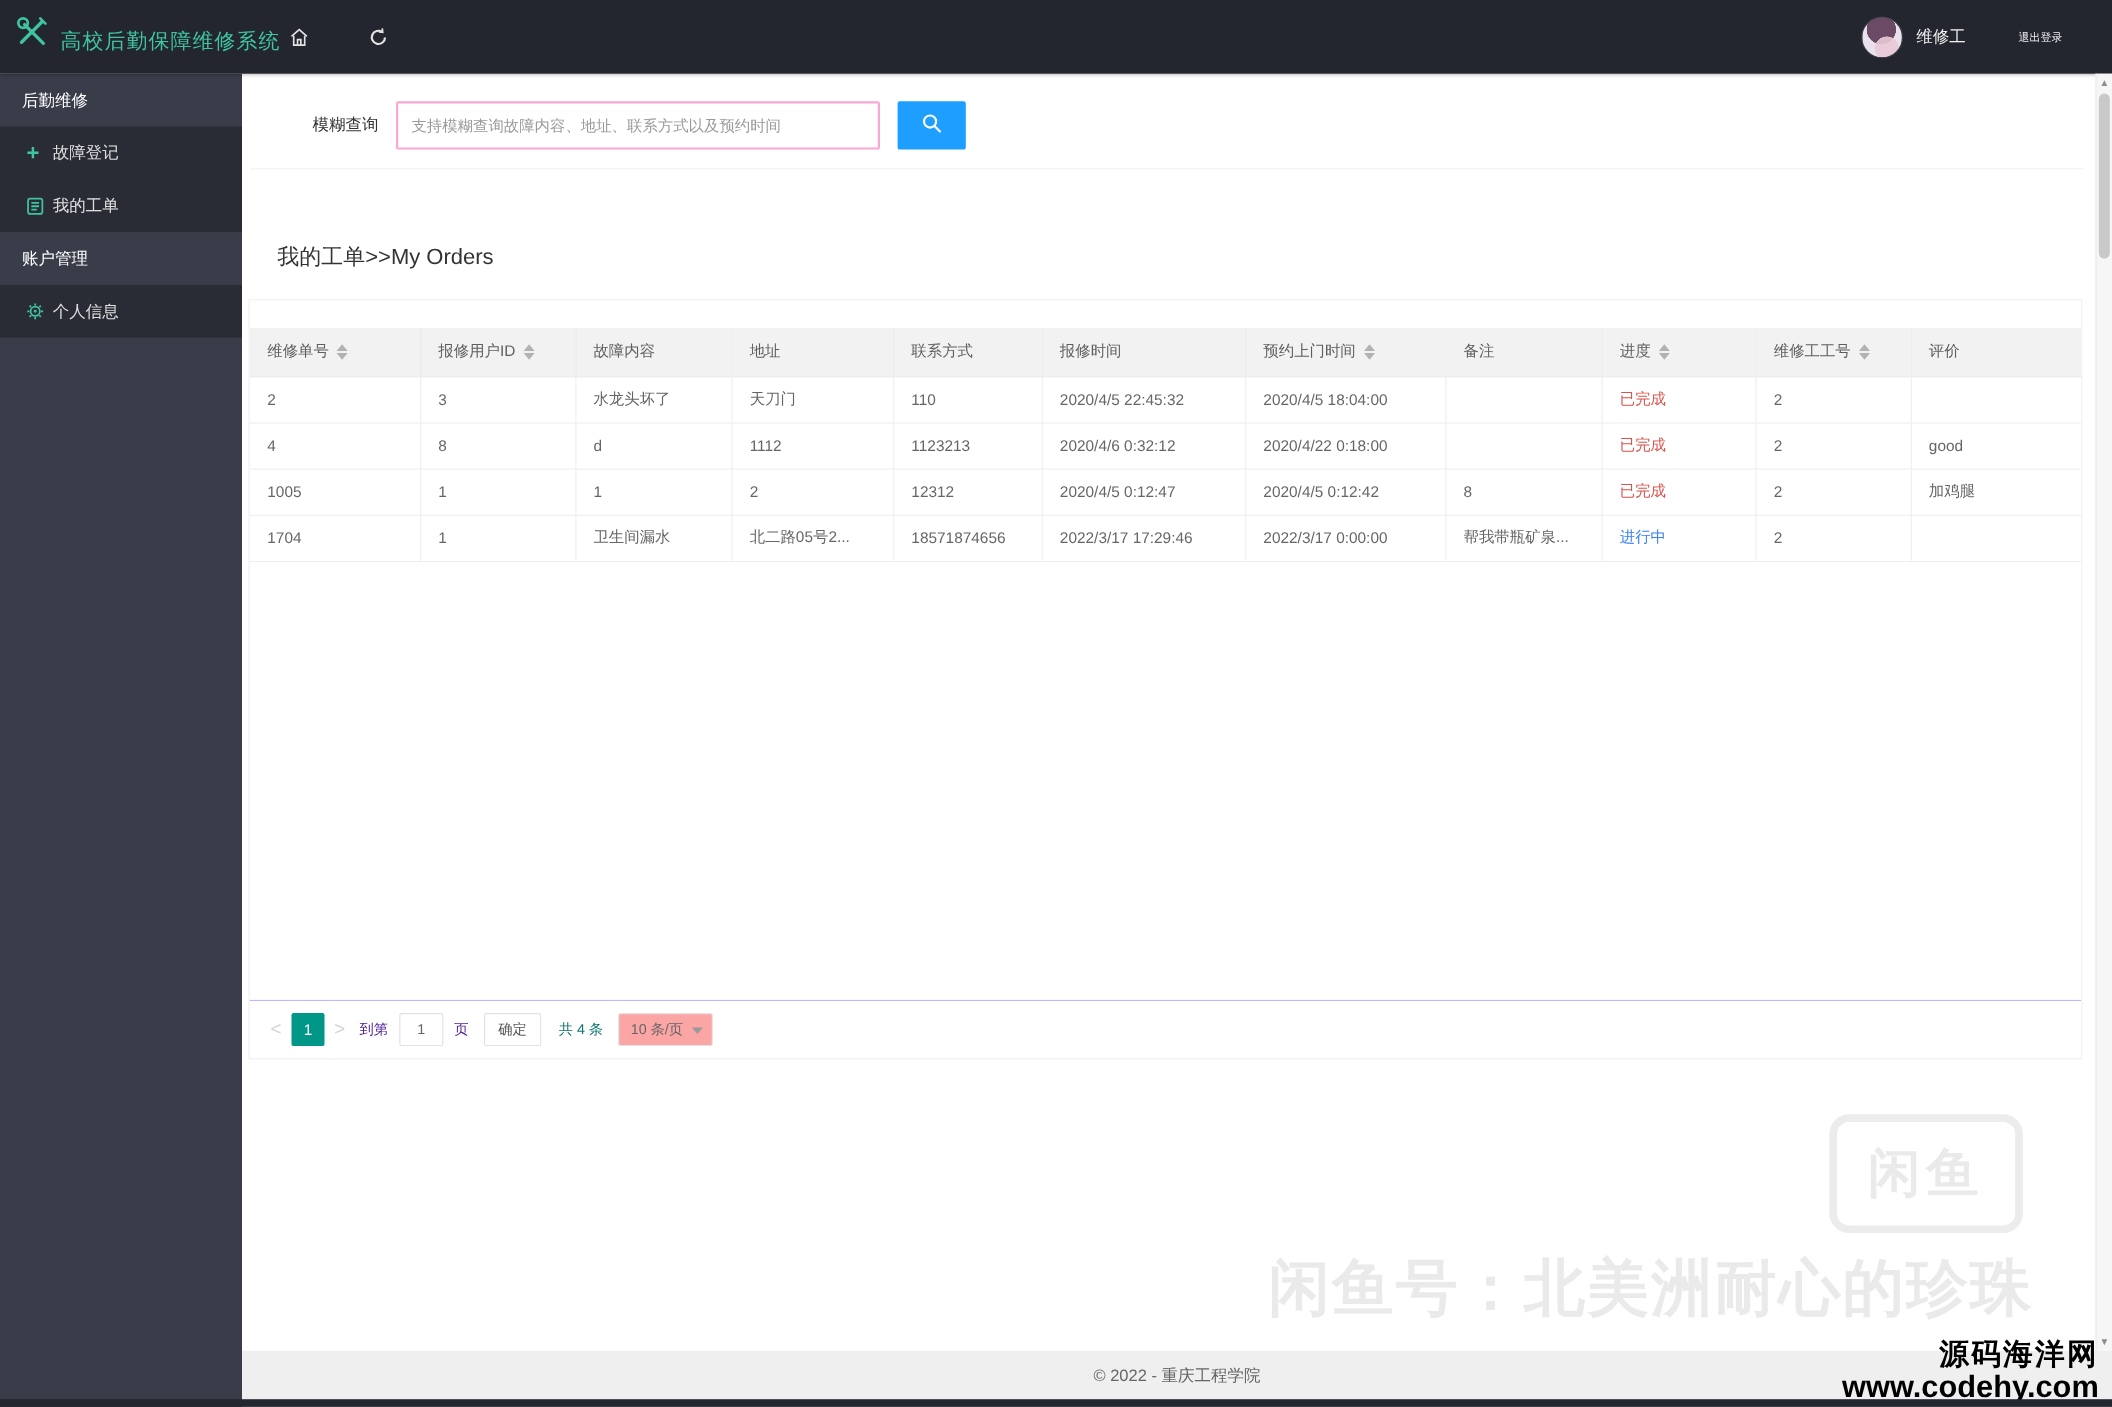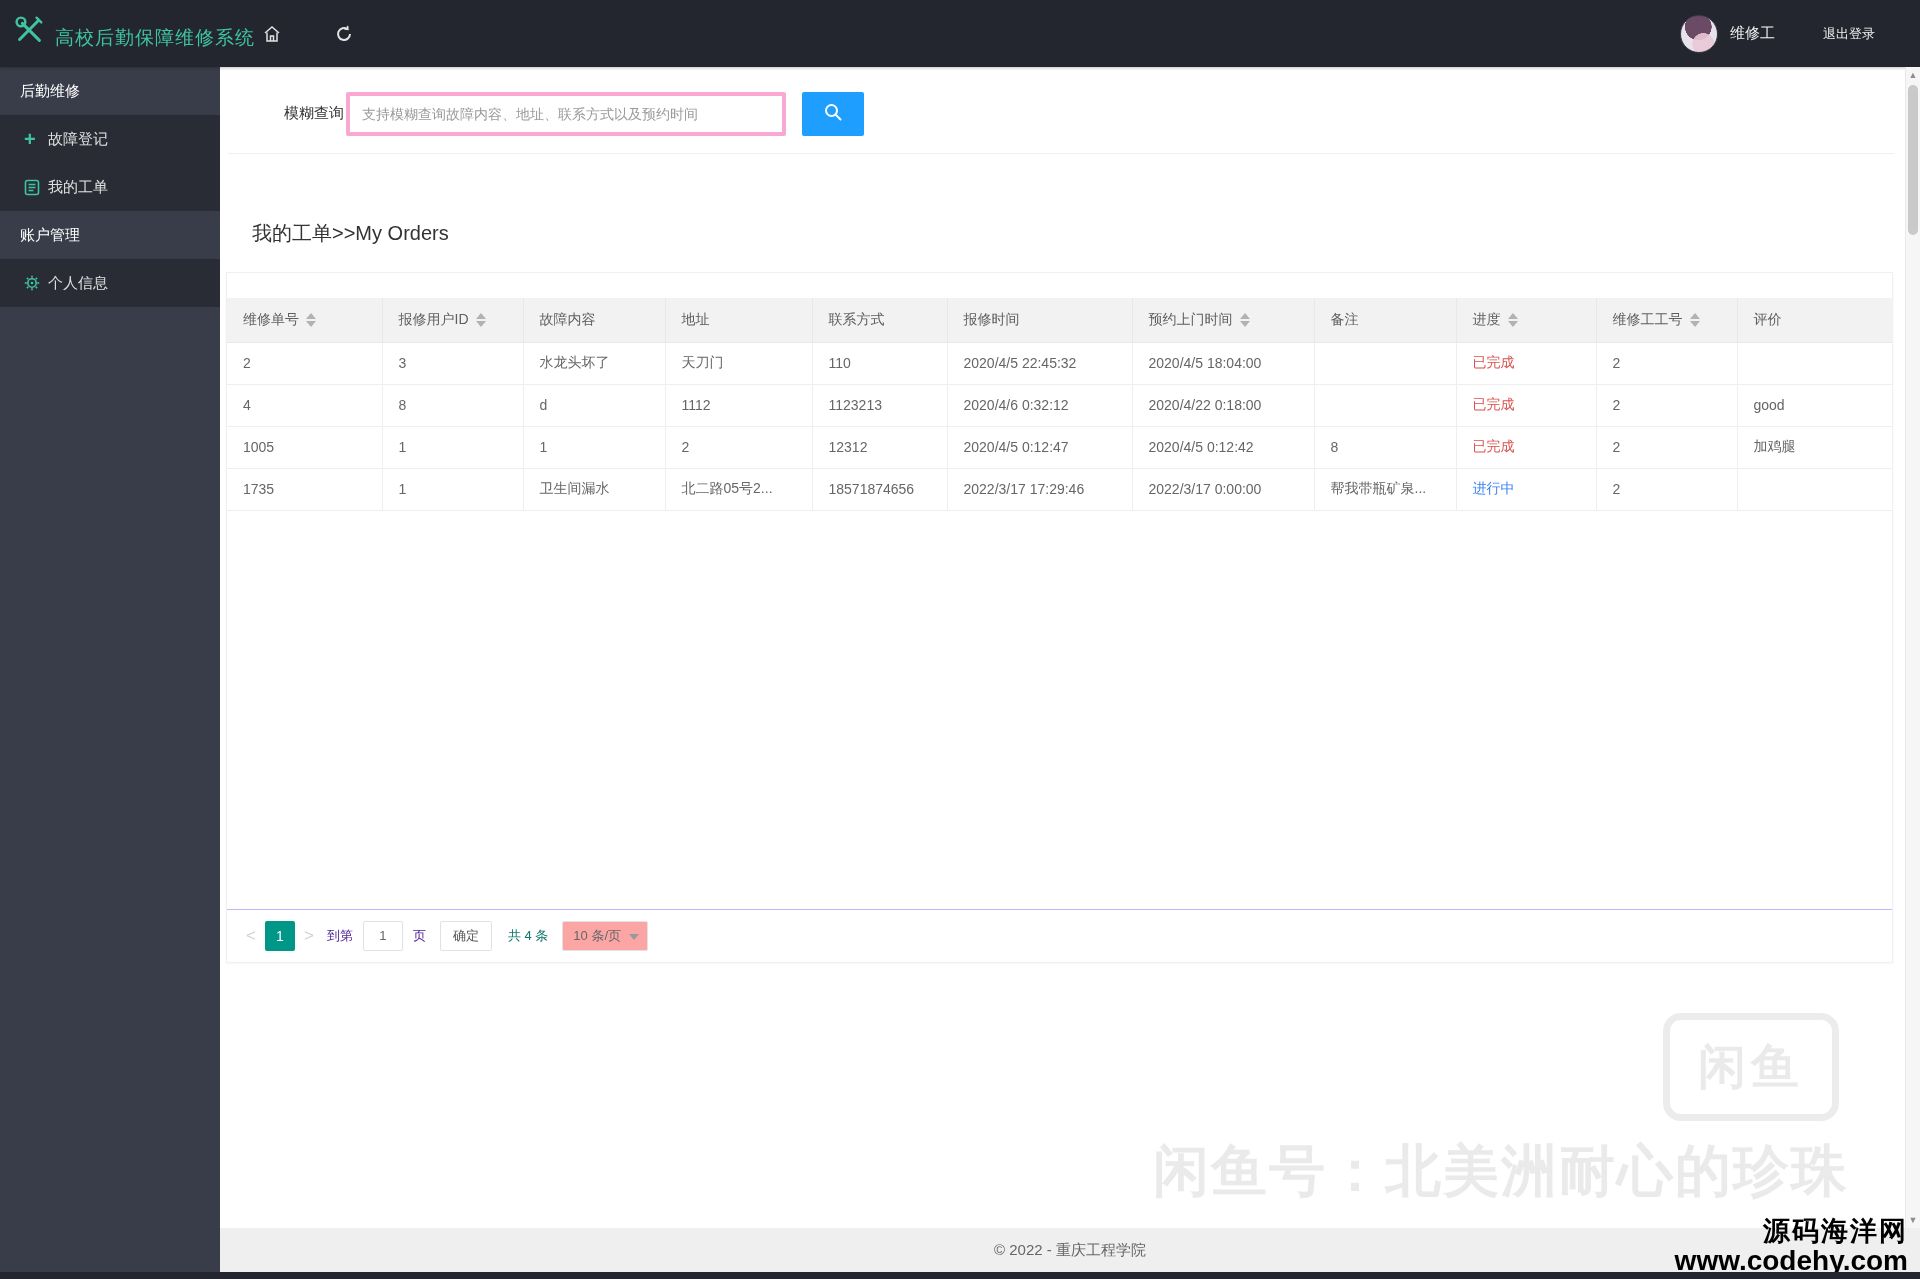--- a/index.html
+++ b/index.html
@@ -14,37 +14,37 @@
   .nav-icon { position:absolute; top:0; height:67px; display:flex; align-items:center; cursor:pointer; }
   .nav-icon.home { left:262px; } .nav-icon.refresh { left:334px; }
   .nav-right { position:absolute; right:45px; top:0; height:67px; display:flex; align-items:center; }
   .avatar { width:38px; height:38px; border-radius:50%;
     background:
       radial-gradient(circle at 62% 78%, rgba(233,200,214,.9) 0 30%, transparent 31%),
       radial-gradient(circle at 48% 30%, #6b4a66 0 42%, transparent 43%),
       radial-gradient(circle at 50% 50%, #e9e2ec 0 70%, #d8cfdd 100%);
     border:1px solid #3a3e49; }
   .nav-user { color:#f0f0f0; font-size:15px; margin-left:12px; cursor:pointer; }
-  .nav-logout { color:#f0f0f0; font-size:13px; margin-left:48px; cursor:pointer; }
+  .nav-logout { color:#f0f0f0; font-size:10px; margin-left:48px; cursor:pointer; }
 
   
   .sidebar { position:absolute; top:67px; left:0; width:220px; height:1212px; background:#393d49; z-index:5; }
   .side-group-title { height:48px; display:flex; align-items:center; padding-left:20px;
     color:#fff; font-size:15px; cursor:pointer; }
   .side-sub { background:rgba(0,0,0,.28); }
   .side-item { height:48px; display:flex; align-items:center; padding-left:24px;
     color:rgba(255,255,255,.85); font-size:15px; cursor:pointer; }
   .side-item .ic { width:24px; display:inline-flex; align-items:center; }
   .plus-glyph { color:#3fc3a3; font-size:20px; font-weight:bold; line-height:1; }
 
   
   .search-card { position:absolute; left:228px; top:74px; width:1666px; height:80px;
     background:#fff; border-bottom:1px solid #f0f0f0; display:flex; align-items:center; z-index:2; }
   .search-label { margin-left:56px; font-size:15px; color:#333; }
-  .search-input { margin-left:2px; width:440px; height:44px; border:4px solid #f9a8d4;
+  .search-input { margin-left:16px; width:440px; height:44px; border:2px solid #f9a8d4;
     border-radius:2px; padding:0 12px; font-size:14px; color:#7f1d1d; outline:none; }
   .search-input::placeholder { color:#9a9a9a; }
   .search-btn { margin-left:16px; width:62px; height:44px; background:#1e9fff; border:none;
     border-radius:2px; cursor:pointer; display:flex; align-items:center; justify-content:center; }
 
   .page-title { position:absolute; left:252px; top:220px; font-size:20px; color:#333; z-index:2;text-align:center; }
 
   .table-card { position:absolute; left:226px; top:272px; width:1667px; height:691px;
     background:#fff; border:1px solid #f0f0f0; box-shadow:0 1px 2px rgba(0,0,0,.04); z-index:2; }
   .table-area { height:637px; border-bottom:1px solid #c4b5fd; padding-top:25px; overflow:hidden; }
@@ -277,21 +277,21 @@
             <td>2</td>
             <td>12312</td>
             <td>2020/4/5 0:12:47</td>
             <td>2020/4/5 0:12:42</td>
             <td>8</td>
             <td style="color: rgb(217, 83, 79);">已完成</td>
             <td>2</td>
             <td>加鸡腿</td>
           </tr>
           <tr>
-            <td>1735</td>
+            <td>1704</td>
             <td>1</td>
             <td>卫生间漏水</td>
             <td>北二路05号2...</td>
             <td>18571874656</td>
             <td>2022/3/17 17:29:46</td>
             <td>2022/3/17 0:00:00</td>
             <td>帮我带瓶矿泉...</td>
             <td style="color: #3b82f6;">进行中</td>
             <td>2</td>
             <td></td>

